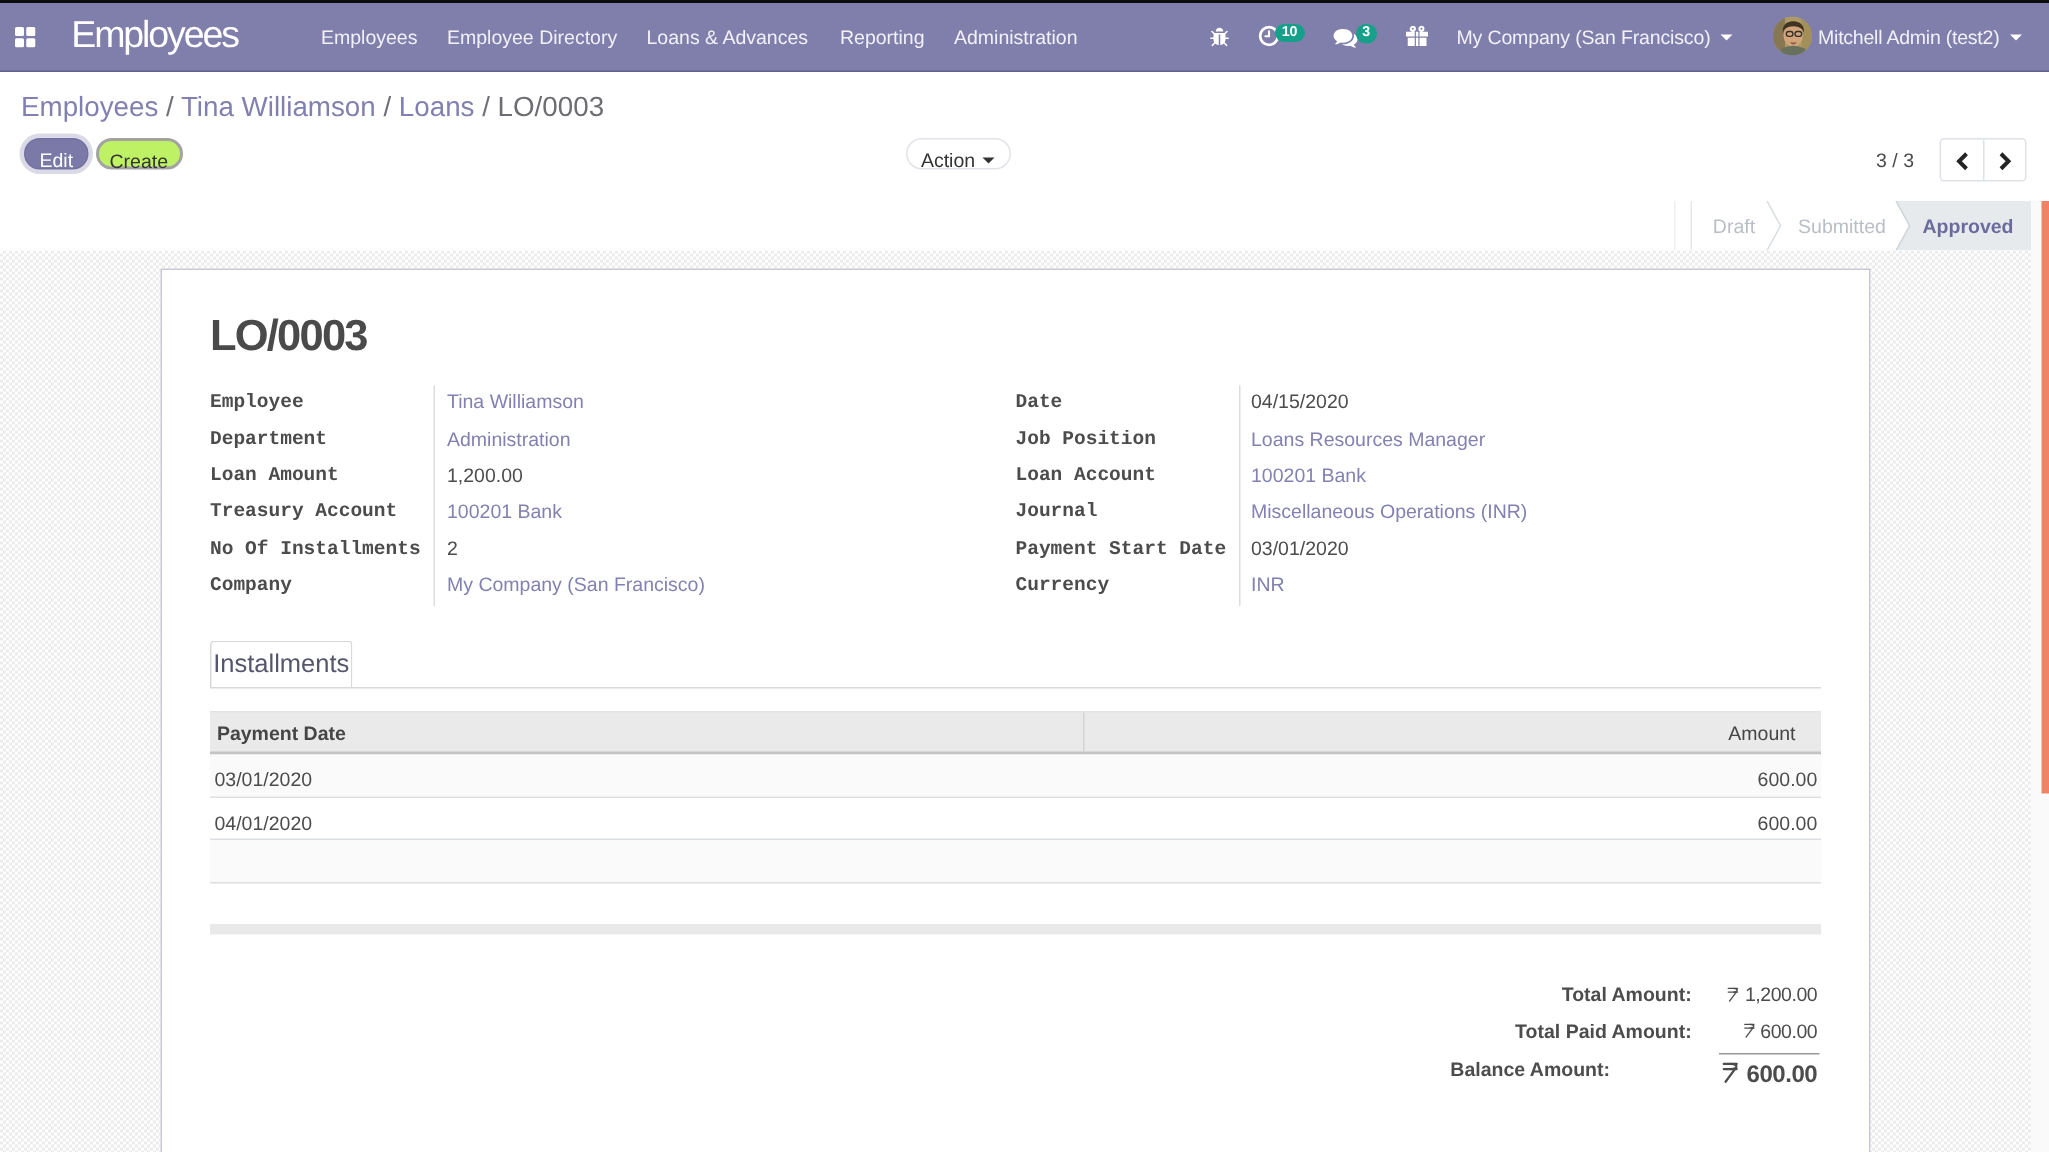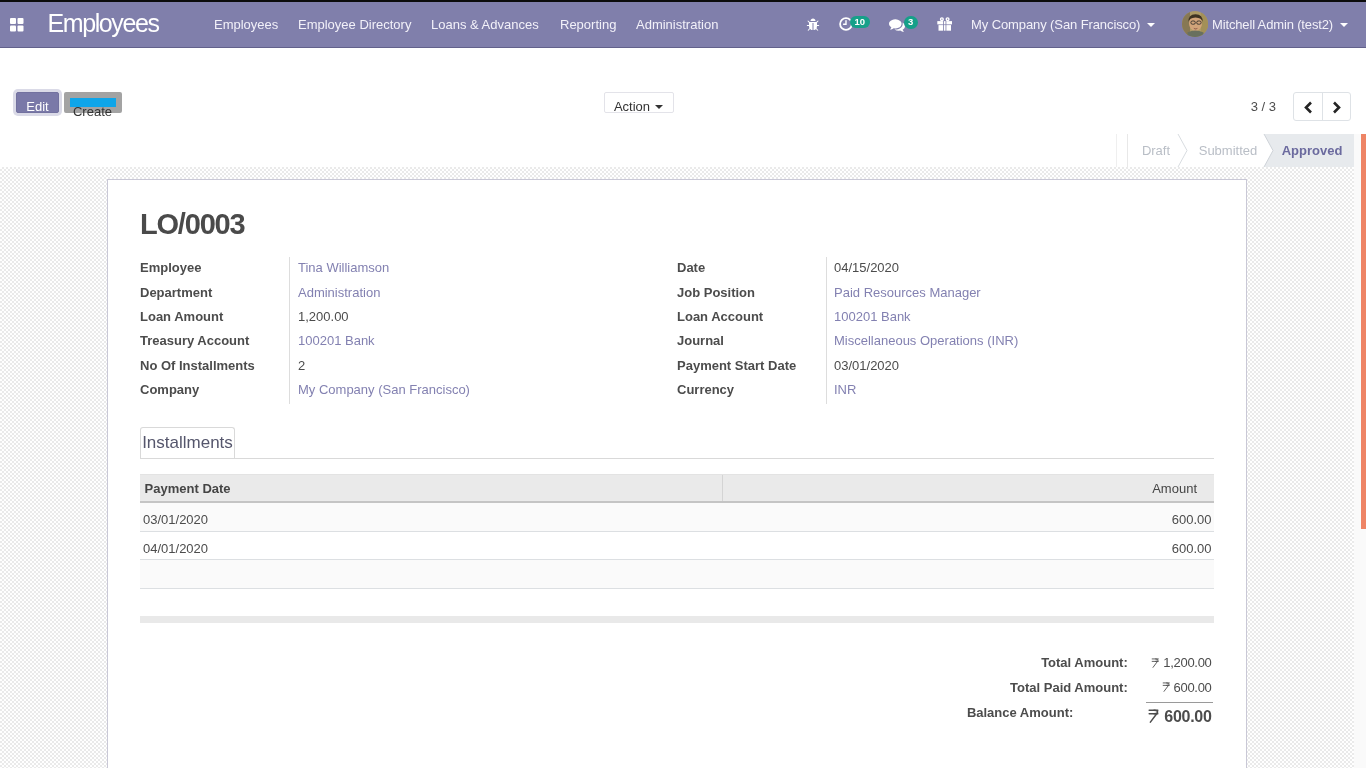--- a/index.html
+++ b/index.html
@@ -12,43 +12,43 @@
   #nav{position:absolute;left:0;top:1.5px;width:1366px;height:45px;background:#807fab;border-bottom:1px solid #62618b;z-index:50;}
   #nav .brand{position:absolute;left:47.5px;top:7.8px;font-size:25px;font-weight:500;color:#fff;letter-spacing:-1.4px;}
   .navitem{position:absolute;top:15px;font-size:13px;color:#f2f1f9;white-space:nowrap;}
   .caret{display:inline-block;width:0;height:0;border-left:4px solid transparent;border-right:4px solid transparent;border-top:4.5px solid #fff;vertical-align:middle;}
   .badge{position:absolute;background:#16a089;color:#fff;font-size:9.5px;font-weight:bold;border-radius:8px;text-align:center;line-height:11px;height:11px;z-index:2;}
   
   #cpanel{position:absolute;left:0;top:47px;width:1366px;height:86.5px;background:#fff;border-bottom:1px solid #cacaca;}
   #breadcrumb{position:absolute;left:14px;top:12.5px;font-size:18.5px;color:#70707a;white-space:nowrap;}
   #breadcrumb a{color:#8280b0;text-decoration:none;}
   #breadcrumb .cur{color:#6e6d73;}
-  .btn{position:absolute;top:45px;height:21px;border-radius:2px;font-size:13px;text-align:center;box-sizing:border-box;}
+  .btn{position:absolute;top:45px;height:21px;border-radius:14px;font-size:13px;text-align:center;box-sizing:border-box;}
   #btn-edit{left:16px;width:43px;background:#7a79a8;border:1px solid #72719f;color:#fff;line-height:27px;box-shadow:0 0 0 3px rgba(122,121,168,0.28);}
-  #btn-create{left:63.5px;width:58px;background:#0ea5e9;border:6px solid #a3a3a3;color:#333;line-height:27px;}
+  #btn-create{left:63.5px;width:58px;background:#bef264;border:2px solid #a3a3a3;color:#333;line-height:27px;}
   #btn-action{left:603.5px;width:70px;background:#fff;border:1px solid #e3e3e9;color:#333;line-height:27px;}
   #btn-action .caret{border-top-color:#333;margin-left:5px;margin-top:-2px;}
   #pagercount{position:absolute;left:1210px;width:66px;top:45px;height:29px;line-height:29px;font-size:13px;color:#4c4c4c;text-align:right;}
   #pagerbtns{position:absolute;left:1292.5px;top:45px;width:58px;height:29px;border:1px solid #dee2e6;border-radius:3px;box-sizing:border-box;background:#fff;}
   #pagerbtns .sep{position:absolute;left:28.5px;top:0;width:1px;height:100%;background:#dee2e6;}
   
   #statusrow{position:absolute;left:0;top:134px;width:1354px;height:33px;background:#fff;}
   
   #content{position:absolute;left:0;top:167px;width:1354px;height:601px;
     background-color:#fff;
     background-image:
       linear-gradient(45deg,#eaeaea 25%,transparent 25%,transparent 75%,#eaeaea 75%),
       linear-gradient(45deg,#eaeaea 25%,transparent 25%,transparent 75%,#eaeaea 75%);
     background-size:4px 4px;
     background-position:0 0,2px 2px;}
   #sheet{position:absolute;left:107px;top:12px;width:1140px;height:600px;background:#fff;border:1px solid #c9c8d6;box-sizing:border-box;}
   
   #title{position:absolute;left:32px;top:30.4px;font-size:29px;line-height:29px;font-weight:bold;color:#4a4a4a;letter-spacing:-1.2px;}
   .frow{position:absolute;height:24.37px;line-height:24.37px;font-size:13px;white-space:nowrap;}
-  .flabel{font-weight:bold;color:#4c4c4c;}
+  .flabel{font-weight:bold;color:#4c4c4c;font-family:Liberation Mono, monospace;}
   .fval{color:#4c4c4c;}
   a.flink{color:#8381b1;text-decoration:none;}
   .vline{position:absolute;width:1px;background:#ddd;}
   
   #tabline{position:absolute;left:32px;top:278px;width:1074px;height:1px;background:#d9d9d9;}
   #tab{position:absolute;left:32px;top:247px;width:95px;height:31px;background:#fff;border:1px solid #d9d9d9;border-bottom:none;border-radius:3px 3px 0 0;box-sizing:border-box;font-size:17px;color:#55566c;text-align:center;line-height:29px;}
   
   #ltable{position:absolute;left:32px;top:294px;width:1074px;}
   #lthead{position:absolute;left:0;top:0;width:1074px;height:29px;background:#eaeaea;border-top:1px solid #e3e3e3;border-bottom:2px solid #c4c4c4;box-sizing:border-box;}
   #lthead .h1{position:absolute;left:4.6px;top:0;line-height:27px;font-size:13px;font-weight:bold;color:#454545;}
@@ -125,20 +125,21 @@
         <path d="M6.5 11 Q6 3.5 13.5 3.2 Q21 3.5 20.7 11 Q20 6.8 13.5 6.5 Q7.2 6.8 6.5 11 Z" fill="#3f3322"></path>
         <rect x="8.9" y="10" width="4.4" height="3.2" rx="1.5" fill="none" stroke="#33302b" stroke-width="0.9"></rect>
         <rect x="14.7" y="10" width="4.4" height="3.2" rx="1.5" fill="none" stroke="#33302b" stroke-width="0.9"></rect>
         <path d="M11.5 16.8 Q13.6 18 15.8 16.8 Q15.4 18.6 13.6 18.6 Q11.9 18.6 11.5 16.8 Z" fill="#8d5a47"></path>
         <path d="M5.5 21.5 Q13 17.5 21.5 21.5 L21.5 26 L5.5 26 Z" fill="#68705e"></path>
       </g>
     </svg>
     <span class="navitem" style="left:1212px;letter-spacing:-0.15px">Mitchell Admin (test2)&nbsp;&nbsp;<span class="caret"></span></span>
   </div>
   <div id="cpanel">
+    <div id="breadcrumb"><a>Employees</a> / <a>Tina Williamson</a> / <a>Loans</a> / <span class="cur">LO/0003</span></div>
     <div class="btn" id="btn-edit">Edit</div>
     <div class="btn" id="btn-create">Create</div>
     <div class="btn" id="btn-action">Action<span class="caret"></span></div>
     <div id="pagercount">3 / 3</div>
     <div id="pagerbtns">
       <div class="sep"></div>
       <svg class="abs" style="left:9px;top:8px" width="11" height="13" viewBox="0 0 11 13">
           <path d="M8 1.5 L3 6.5 L8 11.5" fill="none" stroke="#242424" stroke-width="2.6"></path>
         </svg>
       <svg class="abs" style="left:37px;top:8px" width="11" height="13" viewBox="0 0 11 13">
@@ -173,21 +174,21 @@
       <div class="frow flabel" style="left:32px;top:149.4px">Treasury Account</div>
       <div class="frow fval" style="left:190px;top:149.4px"><a class="flink">100201 Bank</a></div>
       <div class="frow flabel" style="left:32px;top:173.8px">No Of Installments</div>
       <div class="frow fval" style="left:190px;top:173.8px">2</div>
       <div class="frow flabel" style="left:32px;top:198.1px">Company</div>
       <div class="frow fval" style="left:190px;top:198.1px"><a class="flink">My Company (San Francisco)</a></div>
 
       <div class="frow flabel" style="left:569px;top:76.3px">Date</div>
       <div class="frow fval" style="left:726px;top:76.3px">04/15/2020</div>
       <div class="frow flabel" style="left:569px;top:100.7px">Job Position</div>
-      <div class="frow fval" style="left:726px;top:100.7px"><a class="flink">Paid Resources Manager</a></div>
+      <div class="frow fval" style="left:726px;top:100.7px"><a class="flink">Loans Resources Manager</a></div>
       <div class="frow flabel" style="left:569px;top:125.0px">Loan Account</div>
       <div class="frow fval" style="left:726px;top:125.0px"><a class="flink">100201 Bank</a></div>
       <div class="frow flabel" style="left:569px;top:149.4px">Journal</div>
       <div class="frow fval" style="left:726px;top:149.4px"><a class="flink">Miscellaneous Operations (INR)</a></div>
       <div class="frow flabel" style="left:569px;top:173.8px">Payment Start Date</div>
       <div class="frow fval" style="left:726px;top:173.8px">03/01/2020</div>
       <div class="frow flabel" style="left:569px;top:198.1px">Currency</div>
       <div class="frow fval" style="left:726px;top:198.1px"><a class="flink">INR</a></div>
 
       <div id="tabline"></div>

